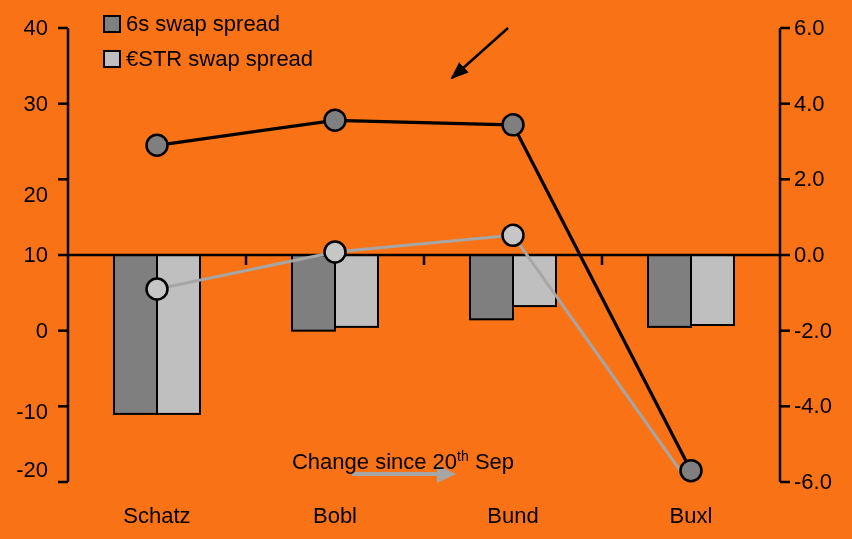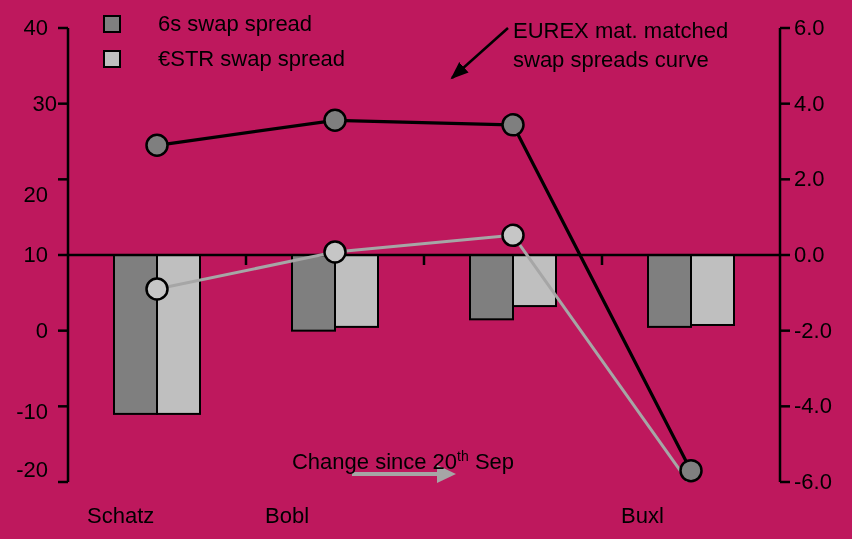--- a/index.html
+++ b/index.html
@@ -1,25 +1,25 @@
 <!DOCTYPE html>
 <html><head>
 <meta charset="utf-8">
 <style>
   html,body{margin:0;padding:0;background:#ffffff;}
   .stage{
-    position:relative;width:852px;height:539px;background:#be185d;
+    position:relative;width:852px;height:539px;background:#f97316;
     font-family:"Liberation Sans",sans-serif;color:#000;overflow:hidden;
   }
   .stage svg{position:absolute;left:0;top:0;}
   .lbl{position:absolute;font-size:22px;line-height:24px;white-space:nowrap;}
   .tickL{width:48px;text-align:right;left:0;}
   .tickR{left:794px;text-align:right;}
-  .cat{width:140px;}
-  .legend-item{position:absolute;left:103px;display:flex;align-items:center;height:22px;gap:32px;}
+  .cat{width:140px;text-align:center;}
+  .legend-item{position:absolute;left:103px;display:flex;align-items:center;height:22px;}
   .swatch{width:14px;height:14px;border:2.5px solid #000;margin-right:5px;flex:none;}
   .legend-label{font-size:22px;line-height:22px;white-space:nowrap;}
   .anno-curve{position:absolute;left:513px;top:16px;font-size:22px;line-height:29px;}
   .anno-change{position:absolute;left:278px;top:444px;width:250px;text-align:center;
     font-size:22px;line-height:24px;white-space:nowrap;}
   .anno-change sup{font-size:14px;}
 </style>
 </head>
 <body>
 
@@ -80,47 +80,44 @@
     <g>
       <path d="M 508 28 L 452 78" stroke="#000000" stroke-width="2.5" fill="none" marker-end="url(#ah-black)"></path>
       <g>
         <line x1="352" y1="474" x2="437" y2="474" stroke="#a6a6a6" stroke-width="4"></line>
         <polygon points="437,465 437,483 456,474" fill="#a6a6a6"></polygon>
       </g>
     </g>
   </svg>
 
   <span class="lbl tickL" style="top: 16px;">40</span>
-  <span class="lbl tickL" style="top: 91.6667px; padding-left: 9px;">30</span>
+  <span class="lbl tickL" style="top: 91.6667px;">30</span>
   <span class="lbl tickL" style="top: 167.333px; margin-top: 16px;">20</span>
   <span class="lbl tickL" style="top: 243px;">10</span>
   <span class="lbl tickL" style="top: 318.667px;">0</span>
   <span class="lbl tickL" style="top: 400px;">-10</span>
   <span class="lbl tickL" style="top: 458px;">-20</span>
 
   <span class="lbl tickR" style="top: 16px;">6.0</span>
   <span class="lbl tickR" style="top: 91.6667px;">4.0</span>
   <span class="lbl tickR" style="top: 167.333px;">2.0</span>
   <span class="lbl tickR" style="top: 243px;">0.0</span>
   <span class="lbl tickR" style="top: 318.667px;">-2.0</span>
   <span class="lbl tickR" style="top: 394.333px;">-4.0</span>
   <span class="lbl tickR" style="top: 470px;">-6.0</span>
 
   <span class="lbl cat" style="left: 87px; top: 504px;">Schatz</span>
   <span class="lbl cat" style="left: 265px; top: 504px;">Bobl</span>
+  <span class="lbl cat" style="left: 443px; top: 504px;">Bund</span>
   <span class="lbl cat" style="left: 621px; top: 504px;">Buxl</span>
 
   <div class="legend-item" style="top:13px;">
     <span class="swatch" style="background: rgb(127, 127, 127);"></span>
     <span class="legend-label">6s swap spread</span>
   </div>
   <div class="legend-item" style="top:48px;">
     <span class="swatch" style="background: rgb(191, 191, 191);"></span>
     <span class="legend-label">€STR swap spread</span>
   </div>
 
-  <div class="anno-curve">
-    <div>EUREX mat. matched</div>
-    <div>swap spreads curve</div>
-  </div>
   <div class="anno-change"><span>Change since 20</span><sup>th</sup><span> Sep</span></div>
 
 </div>
 
 </body></html>

